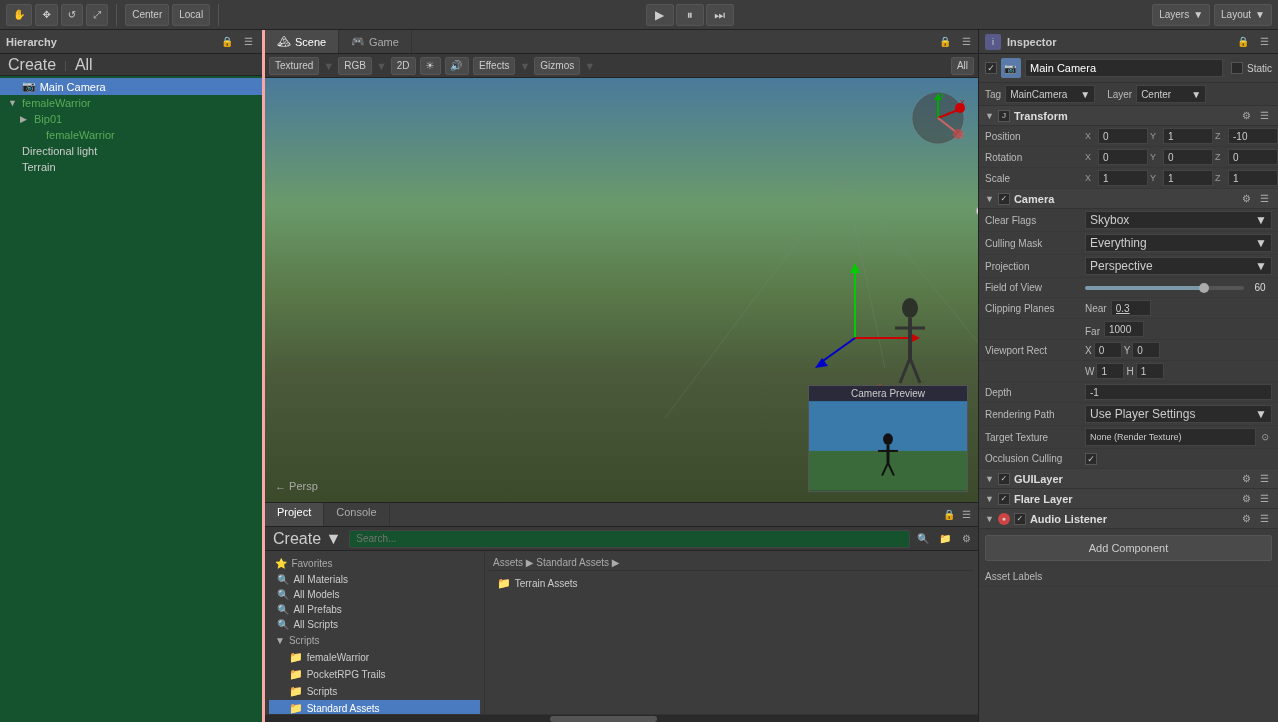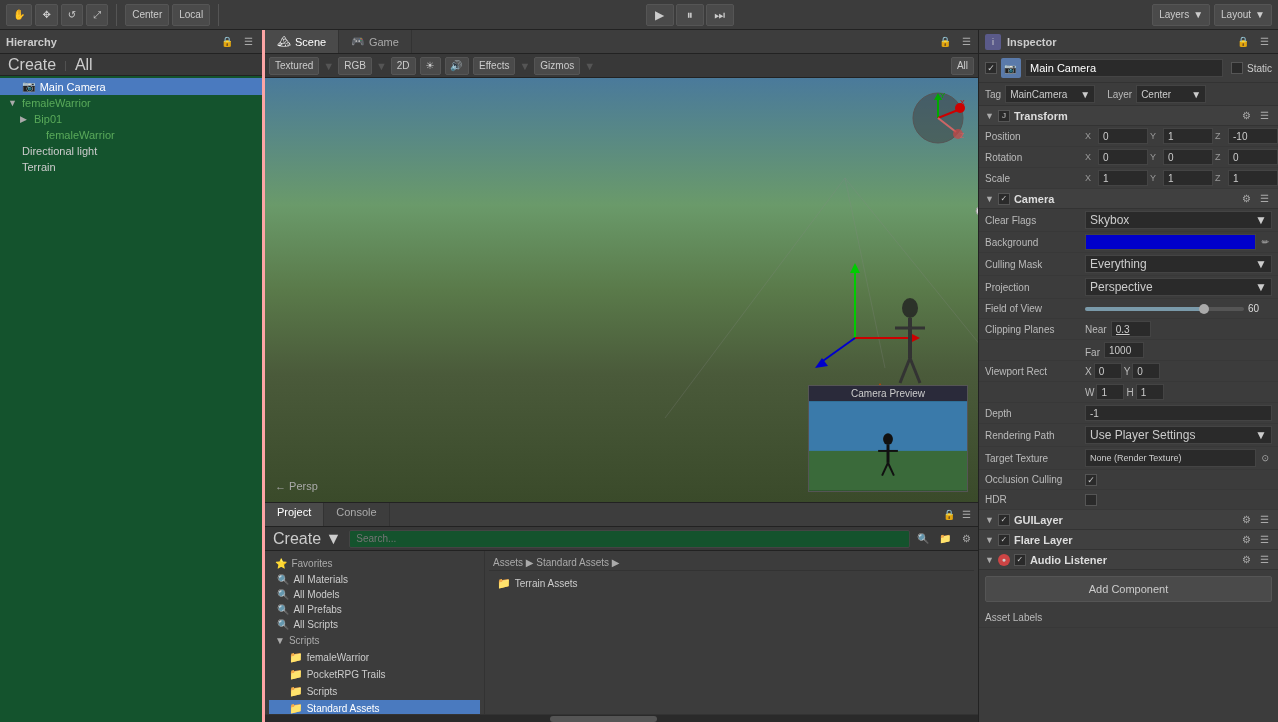--- a/index.html
+++ b/index.html
@@ -874,27 +874,20 @@
       </div>
     </div>
     <div class="prop-row">
       <span class="prop-label">Clear Flags</span>
       <div class="dropdown-field">
         <span>Skybox</span>
           <span>▼</span>
       </div>
     </div>
     <div class="prop-row">
-      <span class="prop-label">Background</span>
-      <div style="display:flex; flex:1; gap:2px; align-items:center;">
-        <div style="flex:1; height:16px; background:#0000cc; border:1px solid #444; cursor:pointer;"></div>
-        <button class="small-btn" style="font-size:9px;">✏</button>
-      </div>
-    </div>
-    <div class="prop-row">
       <span class="prop-label">Culling Mask</span>
       <div class="dropdown-field">
         <span>Everything</span>
           <span>▼</span>
       </div>
     </div>
     <div class="prop-row">
       <span class="prop-label">Projection</span>
       <div class="dropdown-field">
         <span>Perspective</span>
@@ -902,21 +895,21 @@
       </div>
     </div>
     <div class="prop-row">
       <span class="prop-label">Field of View</span>
       <div class="slider-container">
         <div style="position:relative; flex:1; height:10px; cursor:pointer;">
           <div style="position:absolute; top:3px; left:0; right:0; height:4px; background:#555; border-radius:2px;"></div>
           <div style="position:absolute; top:3px; left:0; width:75%; height:4px; background:#7a9aaa; border-radius:2px;"></div>
           <div style="position:absolute; top:0; left:75%; width:10px; height:10px; background:#aaa; border-radius:50%; transform:translateX(-50%);"></div>
         </div>
-        <span style="font-size:10px; color:#ddd; width:24px; text-align:left;">60</span>
+        <span style="font-size:10px; color:#ddd; width:24px; text-align:center;">60</span>
       </div>
     </div>
     <div class="prop-row">
       <span class="prop-label">Clipping Planes</span>
       <div style="display:flex; flex:1; gap:4px; align-items:center;">
         <span style="font-size:10px; color:#bbb;">Near</span>
         <input class="prop-field" value="0.3" style="width: 40px; text-decoration: underline;">
       </div>
     </div>
     <div class="prop-row">
@@ -960,24 +953,20 @@
       <div style="display:flex; flex:1; gap:2px; align-items:center;">
         <div class="dropdown-field" style="font-size:9px;">
           <span>None (Render Texture)</span>
         </div>
         <button class="small-btn" style="font-size:9px;">⊙</button>
       </div>
     </div>
     <div class="prop-row">
       <span class="prop-label">Occlusion Culling</span>
       <div class="checkbox">✓</div>
-    </div>
-    <div class="prop-row">
-      <span class="prop-label">HDR</span>
-      <div class="checkbox"></div>
     </div>
 
     <div class="component-header">
       <span style="font-size:9px; color:#aaa;">▼</span>
       <div class="checkbox" style="font-size:8px;">✓</div>
       <span class="component-title">GUILayer</span>
       <div class="component-icons">
         <button class="small-btn">⚙</button>
         <button class="small-btn">☰</button>
       </div>

